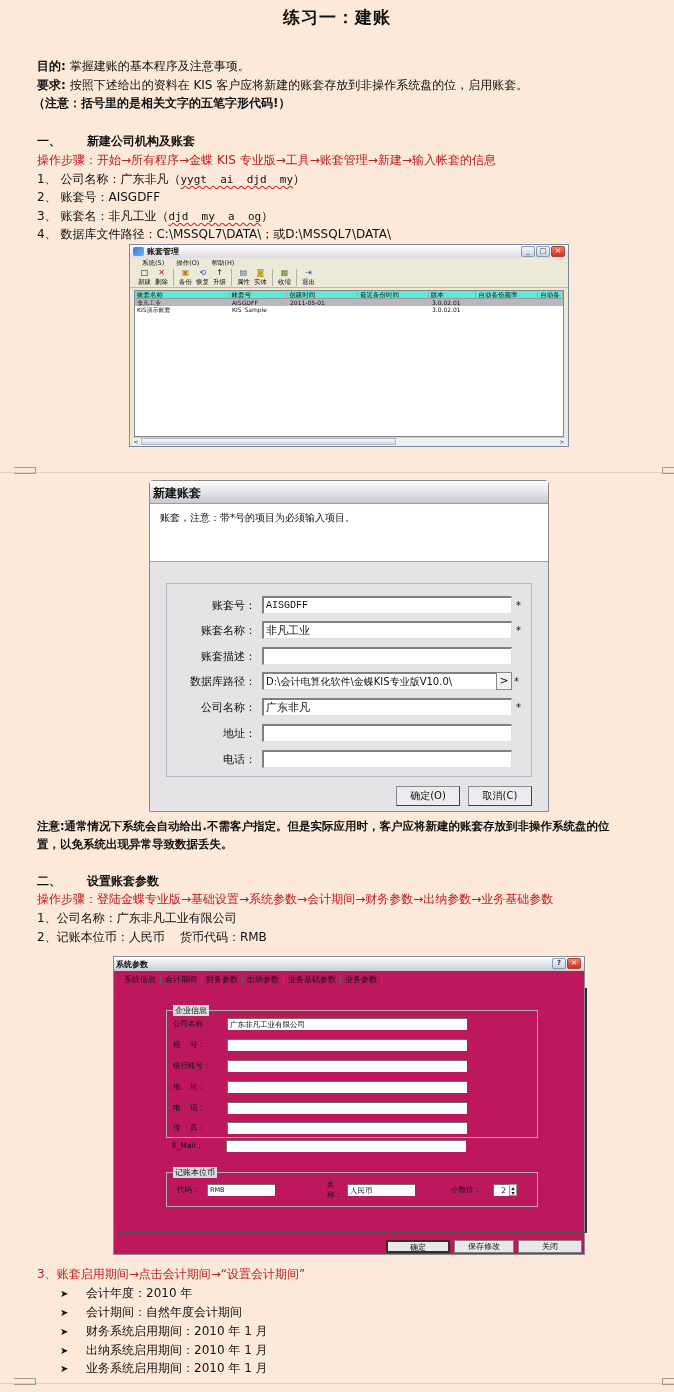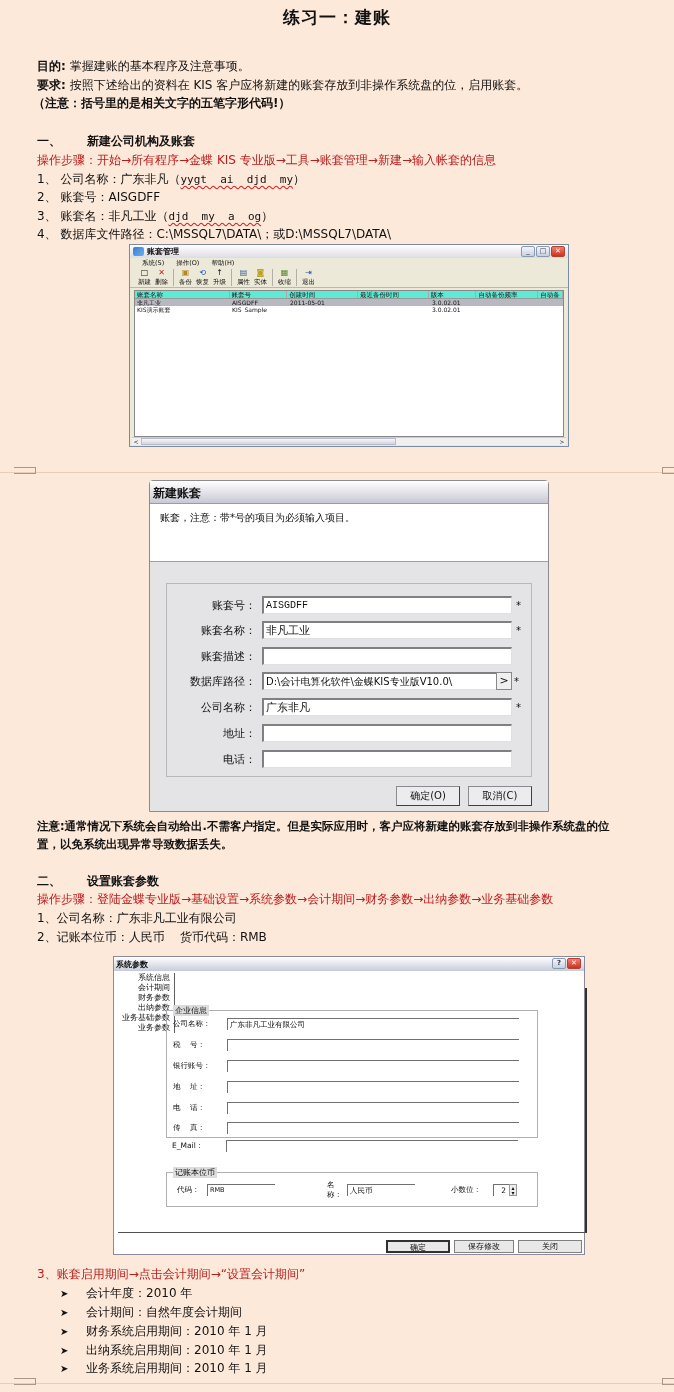--- a/index.html
+++ b/index.html
@@ -58,31 +58,31 @@
   .win2 .group { position: absolute; left: 16px; top: 102px; width: 366px; height: 194px; border: 1px solid #b8b8bc; }
   .frow { position: absolute; left: 0; height: 18px; display: flex; align-items: center; }
   .frow .lab { width: 95px; text-align: right; font-size: 11px; padding-right: 6px; }
   .frow .inp { width: 250px; height: 18px; background: #fff; border-top: 2px solid #808080; border-left: 2px solid #808080; border-bottom: 1px solid #e0e0e0; border-right: 1px solid #e0e0e0; font-size: 11px; line-height: 15px; padding-left: 2px; white-space: nowrap; overflow: hidden; }
   .frow .inp.short { width: 236px; }
   .frow .browse { width: 16px; height: 18px; border: 1px solid #888; background: #f0f0f0; font-size: 11px; text-align: center; line-height: 15px; margin-left: -2px; }
   .frow .star { font-size: 10px; margin-left: 4px; }
   .dlgbtn { position: absolute; height: 20px; background: #ececee; border: 1px solid #8a8a90; border-right-color: #404040; border-bottom-color: #404040; font-size: 10px; text-align: center; line-height: 18px; }
 
   
-  .win3 { left: 113px; top: 956px; width: 472px; height: 299px; background: #ffffff; border: 1px solid #8a8a98; }
+  .win3 { left: 113px; top: 956px; width: 472px; height: 299px; background: #be185d; border: 1px solid #8a8a98; }
   .win3 .titlebar { height: 14px; background: linear-gradient(#ffffff,#c8ccd8); font-size: 8px; font-weight: bold; padding: 2px 0 0 2px; }
-  .win3 .tabs { position: absolute; left: 4px; top: 16px; display: flex; font-size: 8px; height: 14px; align-items: flex-end; flex-direction: column; }
+  .win3 .tabs { position: absolute; left: 4px; top: 16px; display: flex; font-size: 8px; height: 14px; align-items: center; }
   .win3 .tab { padding: 0 4px; border-right: 1px solid #606060; line-height: 10px; }
   .win3 .tab.active { padding-left: 6px; }
   .win3 .panel { position: absolute; left: 4px; top: 31px; width: 469px; height: 245px; border-right: 2px solid #303030; border-bottom: 1px solid #505050; }
   .grp3 { position: absolute; border: 1px solid #b0b0b4; }
   .grp3 .glab { position: absolute; top: -6px; left: 6px; background: #dcdcdc; font-size: 8px; padding: 0 2px; }
   .r3 { position: absolute; left: 0; height: 12px; display: flex; align-items: center; font-size: 7.5px; }
   .r3 .lab { width: 60px; padding-left: 6px; white-space: pre; }
-  .r3 .inp { width: 292px; height: 12px; background: #fff; border-top: 1px solid #707070; border-left: 1px solid #707070; font-size: 7.5px; line-height: 11px; padding-left: 2px; }
+  .r3 .inp { width: 240px; height: 12px; background: #fff; border-top: 1px solid #707070; border-left: 1px solid #707070; font-size: 7.5px; line-height: 11px; padding-left: 2px; }
   .btn3 { position: absolute; top: 283px; height: 13px; border: 1px solid #808080; background: #e8e8e8; font-size: 8px; text-align: center; line-height: 11px; }
 
   
   .bullet { left: 60px; font-size: 12px; white-space: nowrap; line-height: 16px; }
   .bullet .arrow { display: inline-block; width: 26px; font-size: 10px; }
 </style>
 </head>
 <body>
 
 <div class="abs title">练习一：建账</div>

